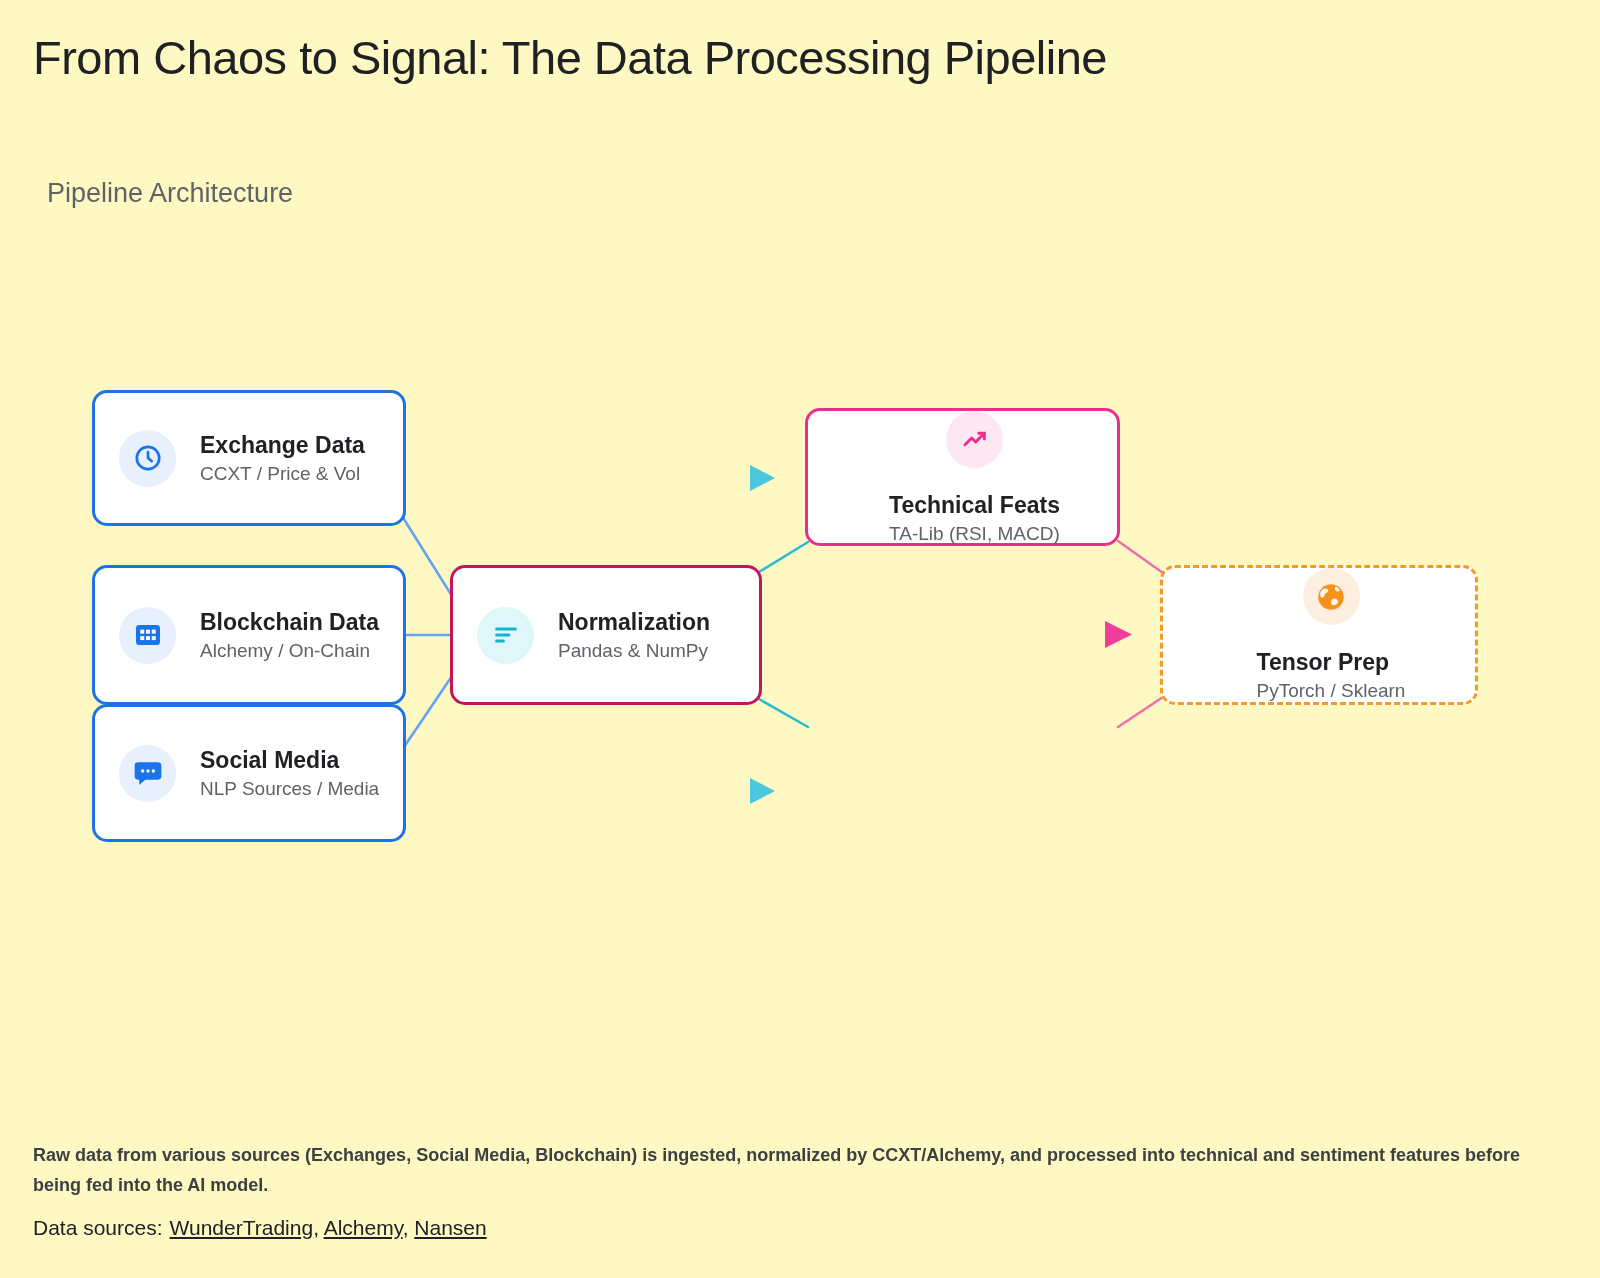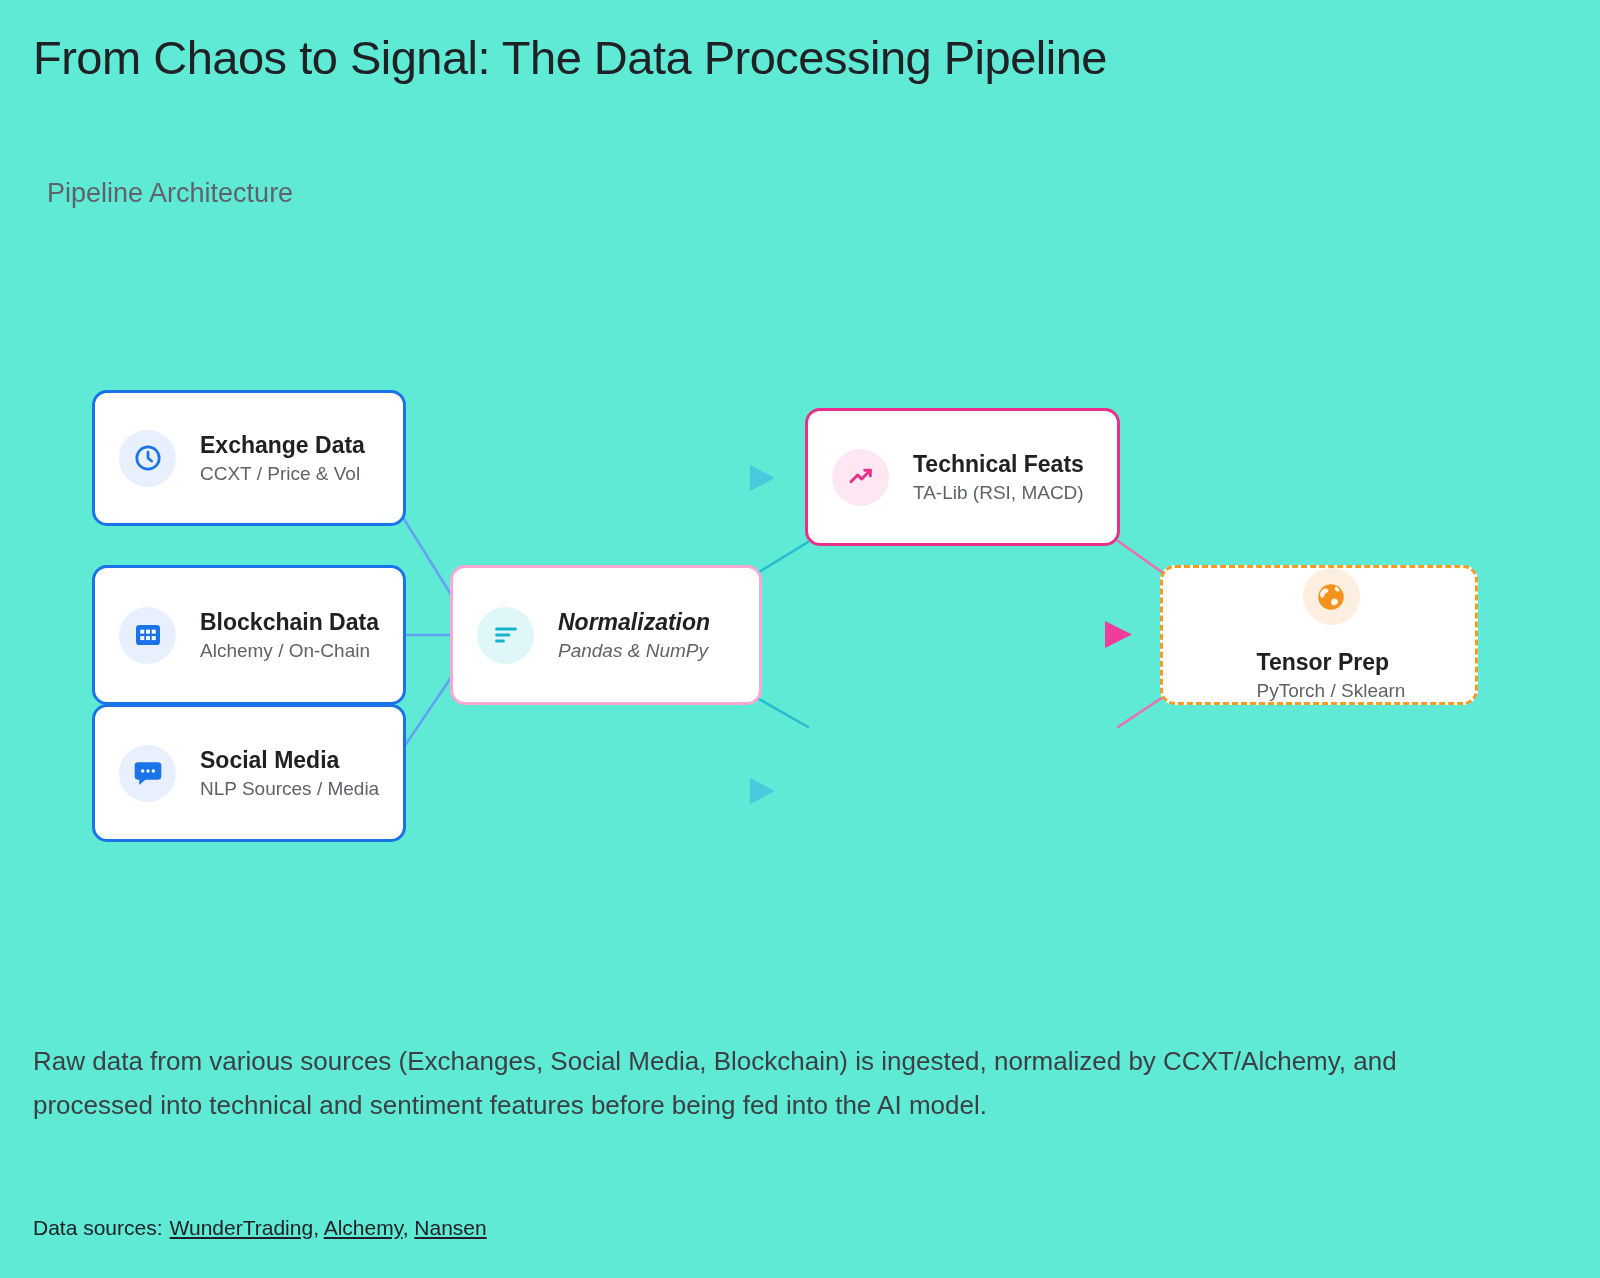--- a/index.html
+++ b/index.html
@@ -1,59 +1,59 @@
 <!DOCTYPE html>
 <html><head>
 <meta charset="utf-8">
 <style>
   * { margin:0; padding:0; box-sizing:border-box; }
   html,body { background:#ffffff; }
   body { font-family:"Liberation Sans","DejaVu Sans",sans-serif; color:#202124; }
-  .canvas { position:relative; width:1600px; height:1278px; background:#5eead4; overflow:hidden; }
+  .canvas { position:relative; width:1600px; height:1278px; background:#fef9c3; overflow:hidden; }
 
   .page-title {
     position:absolute; left:33px; top:30px; width:1500px;
     font-size:47px; font-weight:500; color:#202124; letter-spacing:-0.5px;
   }
   .section-label {
     position:absolute; left:33px; top:178px;
     font-size:27px; color:#5f6368; font-weight:400;margin-left:14px;
   }
 
   
   .connectors { position:absolute; left:0; top:0; width:1600px; height:1278px; pointer-events:none; }
 
   
   .node {
     position:absolute; background:#fff; border-radius:15px;
     display:flex; align-items:center; gap:24px; padding-left:24px;
   }
   .node.blue   { border:3px solid #1a73e8; }
-  .node.teal   { border:3px solid #f9a8d4;font-style:italic; }
+  .node.teal   { border:3px solid #be185d; }
   .node.pink   { border:3px solid #e8308a; }
   .node.orange { border:3px dashed #f59b23;flex-direction:column; }
 
   .icon-circle {
     width:57px; height:57px; border-radius:50%;
     display:flex; align-items:center; justify-content:center; flex:0 0 auto;
   }
   .bg-blue   { background:#e8f0fe; }
   .bg-teal   { background:#e0f7fa; }
   .bg-pink   { background:#fde7f3; }
   .bg-orange { background:#fdefe0; }
 
   .node-text { display:flex; flex-direction:column; gap:4px; }
   .node-title { font-size:23px; font-weight:700; color:#202124; }
   .node-sub   { font-size:19px; color:#5f6368; }
 
   .flow-arrow { position:absolute; }
 
   .description {
-    position:absolute; left:33px; top:1040px; width:1490px;
-    font-size:26px; line-height:1.68; color:#3c4043; font-weight:400;
+    position:absolute; left:33px; top:1140px; width:1490px;
+    font-size:18px; line-height:1.68; color:#3c4043; font-weight:700;
   }
   .sources {
     position:absolute; left:33px; top:1192px; width:1400px;
     font-size:21px; color:#202124;margin-top:24px;
   }
   .sources .label { margin-right:7px; }
   .src-link { color:#202124; text-decoration:underline; cursor:pointer; }
   .sep { white-space:pre; }
 </style>
 </head>
@@ -137,21 +137,21 @@
         <path d="M5 12h9"></path>
         <path d="M5 16.5h5"></path>
       </svg>
     </span>
     <div class="node-text">
       <div class="node-title">Normalization</div>
       <div class="node-sub">Pandas &amp; NumPy</div>
     </div>
   </div>
 
-  <div class="node pink" style="left:805px; top:408px; width:315px; height:138px;">
+  <div class="node pink" style="left:805px; top:408px; width:315px; height:138px;flex-direction:column;">
     <span class="icon-circle bg-pink">
       <svg viewBox="0 0 24 24" width="32" height="32" fill="none" stroke="#e8308a" stroke-width="2.2" stroke-linecap="round" stroke-linejoin="round">
         <path d="M4.5 15.5 L9.5 10.5 L12.5 13.5 L19 7"></path>
         <path d="M14.8 7 H19 V11.2"></path>
       </svg>
     </span>
     <div class="node-text">
       <div class="node-title">Technical Feats</div>
       <div class="node-sub">TA-Lib (RSI, MACD)</div>
     </div>

